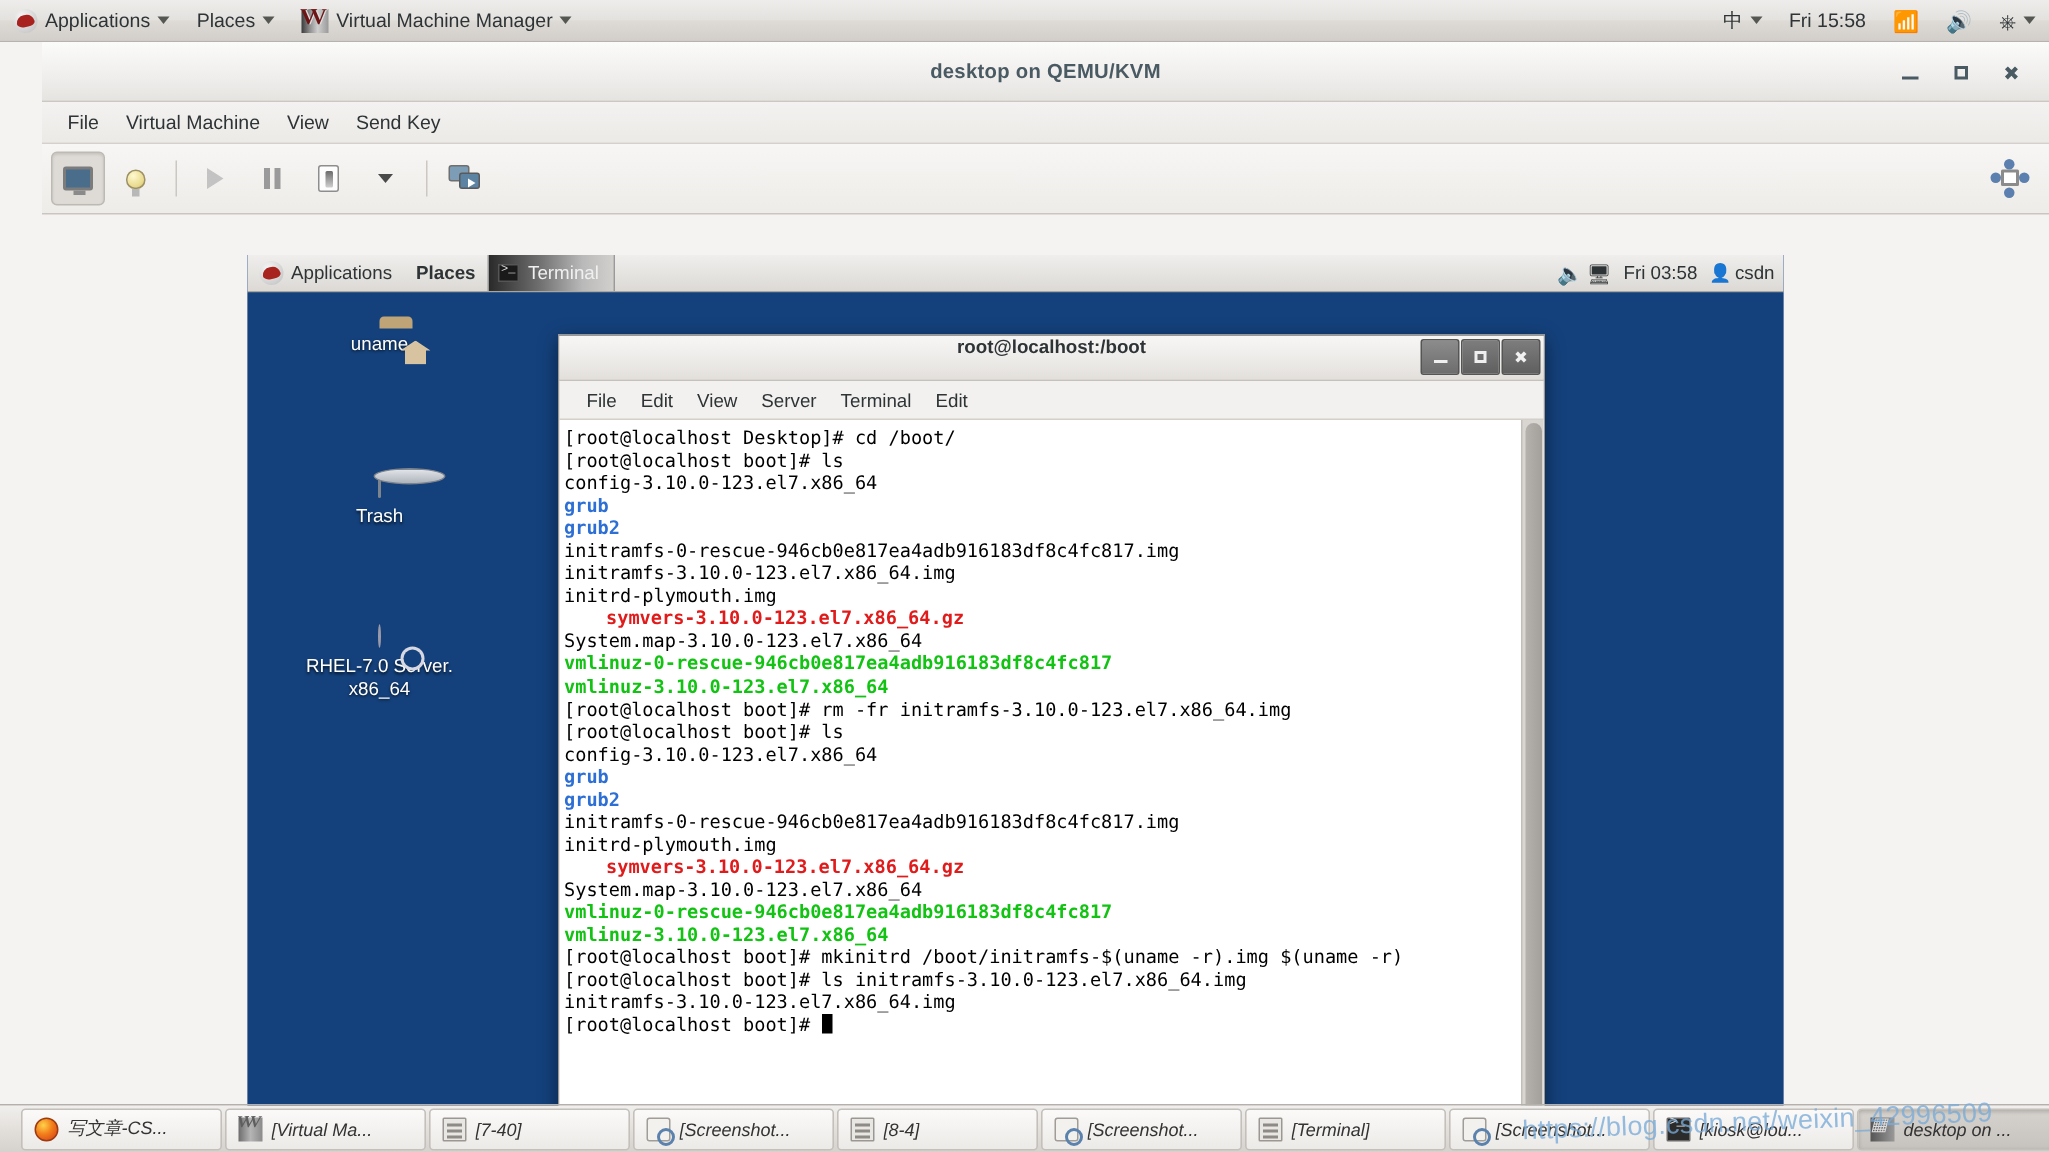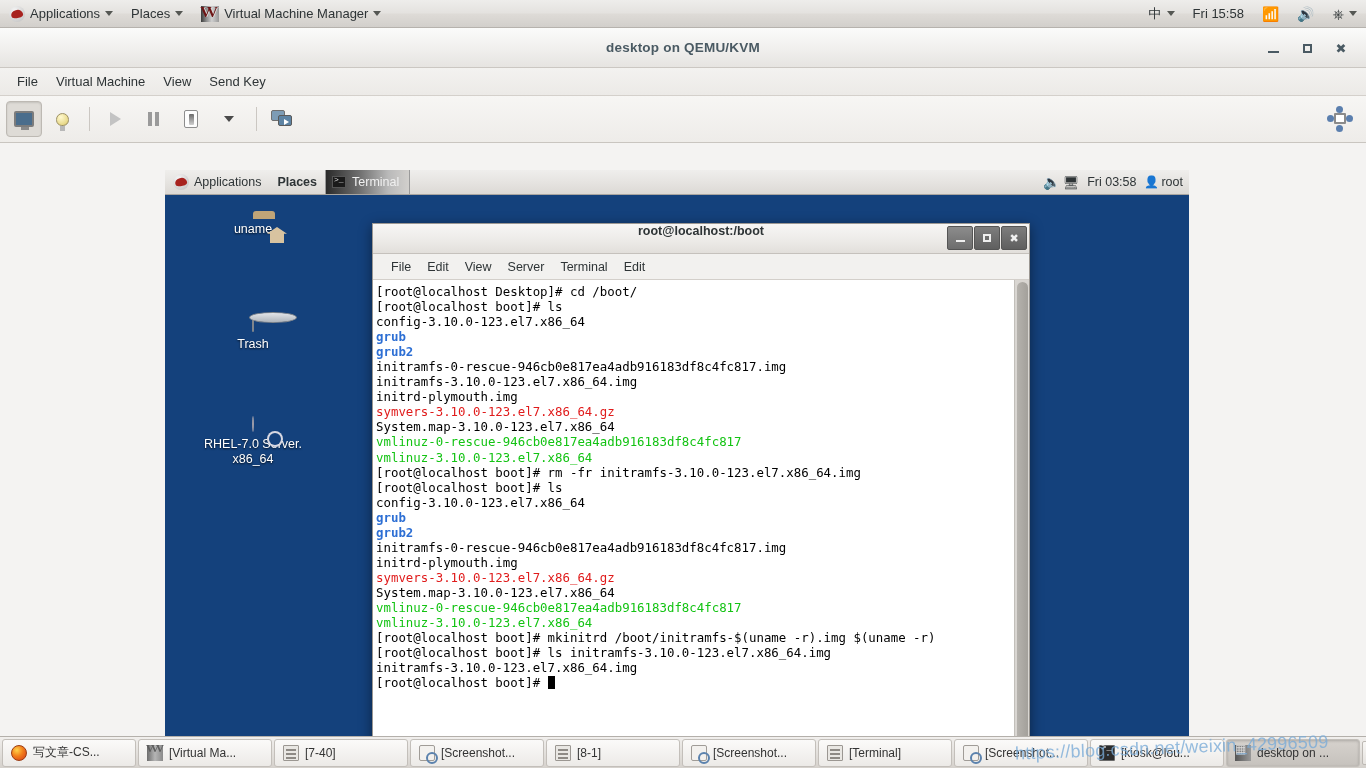--- a/index.html
+++ b/index.html
@@ -45,21 +45,21 @@
     content: "VV"; position: absolute; left: -1px; top: -2px;
     font-size: 15px; font-weight: bold; color: #6d1515;
     font-family: "Liberation Serif", serif; letter-spacing: -4px;
     text-shadow: 1px 0 0 #ddd;
   }
   .hp-right { margin-left: auto; display: flex; align-items: center; }
   .glyph { font-size: 14px; line-height: 1; color: #2e3436; }
   .ime-zh { font-size: 13px; }
 
   
-  .vmm-win { position: absolute; left: 0; top: 28px; width: 1366px; height: 708px; background: #f4f3f2; }
+  .vmm-win { position: absolute; left: 0; top: 28px; width: 1366px; height: 708px; background: #f4f3f2; padding-left: 28px; }
   .vmm-titlebar {
     height: 40px; width: 100%;
     background: linear-gradient(to bottom, #fbfbfa 0%, #f0efed 55%, #e6e4e1 100%);
     border-bottom: 1px solid #cbc7c2;
     display: flex; align-items: center; justify-content: center; position: relative;
   }
   .vmm-title { font-size: 13.5px; font-weight: bold; color: #4a5a63; letter-spacing: .2px; }
   .win-ctrl-group { position: absolute; right: 8px; top: 0; height: 40px; display: flex; align-items: center; }
   .win-ctrl {
     width: 34px; height: 34px; display: flex; align-items: center; justify-content: center;
@@ -188,37 +188,37 @@
 
   .term-body { flex:1; display:flex; background:#ffffff; overflow:hidden; position:relative; }
   .term-text {
     flex:1; padding: 4px 0 0 3px;
     font-family: "DejaVu Sans Mono", "Liberation Mono", monospace;
     font-size: 12.4px; line-height: 15.05px; color:#000;
     white-space: pre; overflow: hidden;
   }
   .tl { display:block; }
   .c-blue  { color:#2d6fd4; font-weight:bold; }
-  .c-red   { color:#e01b1b; font-weight:normal; }
-  .c-green { color:#13c313; font-weight:normal; }
+  .c-red   { color:#e01b1b; font-weight:bold;margin-left:28px; }
+  .c-green { color:#13c313; font-weight:bold; }
   .cursor { display:inline-block; width:7px; height:13px; background:#000; vertical-align:-2px; }
 
   .term-scroll {
     width: 15px; background:#d9d6d2; border-left:1px solid #c2bfba; position:relative;
   }
   .term-scroll .thumb {
     position:absolute; left:2px; top:2px; width:11px; height: 96%;
     background: linear-gradient(to right,#b5b2ad,#a3a09b); border-radius:6px;
   }
 
   
   .taskbar {
     position:absolute; left:0; top:736px; width:1366px; height:32px;
     background: linear-gradient(to bottom,#f1efed 0%,#e3e0dc 50%,#d5d1cc 100%);
-    border-top:1px solid #b4b0ab; display:flex; align-items:center; padding:0 2px; gap:2px;
+    border-top:1px solid #b4b0ab; display:flex; align-items:center; padding:0 14px; gap:2px;font-style:italic;
   }
   .tk {
     display:flex; align-items:center; gap:6px; height:28px; padding:0 8px;
     min-width: 0; flex: 0 0 auto; width: 134px;
     background: linear-gradient(to bottom,#fbfaf9,#eceae7);
     border:1px solid #c3bfba; border-radius:3px;
     font-size:12px; color:#333; white-space:nowrap; overflow:hidden;
   }
   .tk.active { background: linear-gradient(to bottom,#d6d2cd,#c6c2bd); box-shadow: inset 0 1px 3px rgba(0,0,0,.2); }
   .tk .tlabel { overflow:hidden; text-overflow:ellipsis; }
@@ -366,21 +366,21 @@
         <div class="gp-item bold">Places</div>
         <div class="g-tab">
           <span class="g-term-ico"></span>
           <span>Terminal</span>
         </div>
         <div class="gp-right">
           <span class="glyph">🔈</span>
           <span class="glyph" style="font-size:13px;">🖥</span>
           <span style="padding:0 6px;">Fri 03:58</span>
           <span class="glyph" style="font-size:12px;">👤</span>
-          <span>root</span>
+          <span>csdn</span>
         </div>
       </div>
 
       <div class="g-desktop">
 
         <div class="d-icon" style="left:32px; top:22px;">
           <span class="ic-home"></span>
           <div class="lbl">uname</div>
         </div>
 
@@ -443,21 +443,21 @@
   <div class="tk">
     <span class="tk-ico ti-files"></span>
     <span class="tlabel">[7-40]</span>
   </div>
   <div class="tk">
     <span class="tk-ico ti-shot"></span>
     <span class="tlabel">[Screenshot...</span>
   </div>
   <div class="tk">
     <span class="tk-ico ti-files"></span>
-    <span class="tlabel">[8-1]</span>
+    <span class="tlabel">[8-4]</span>
   </div>
   <div class="tk">
     <span class="tk-ico ti-shot"></span>
     <span class="tlabel">[Screenshot...</span>
   </div>
   <div class="tk">
     <span class="tk-ico ti-files"></span>
     <span class="tlabel">[Terminal]</span>
   </div>
   <div class="tk">

